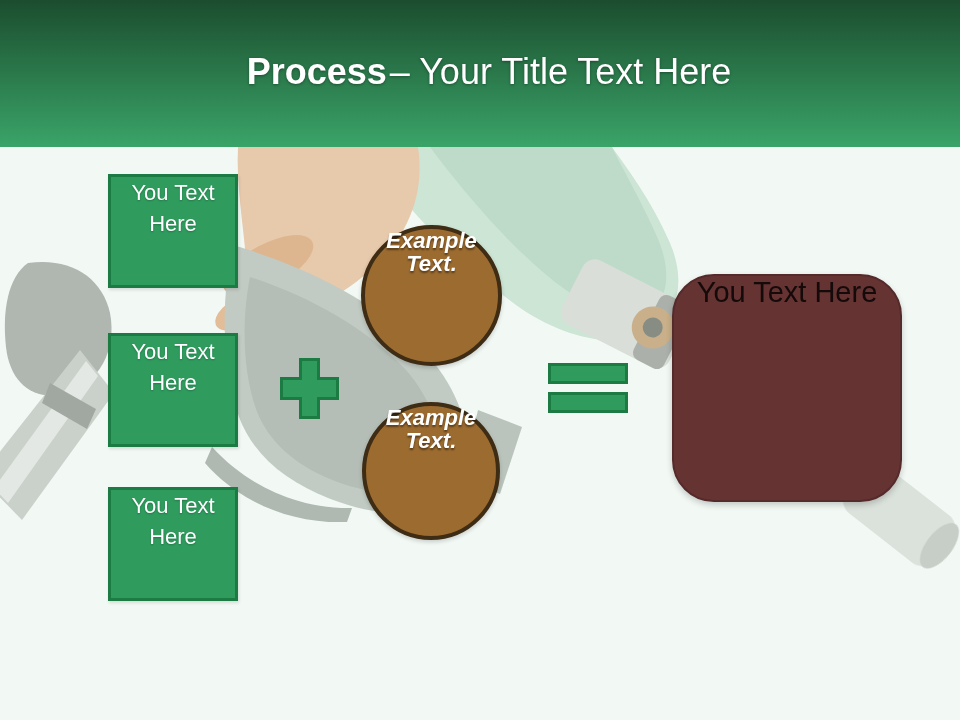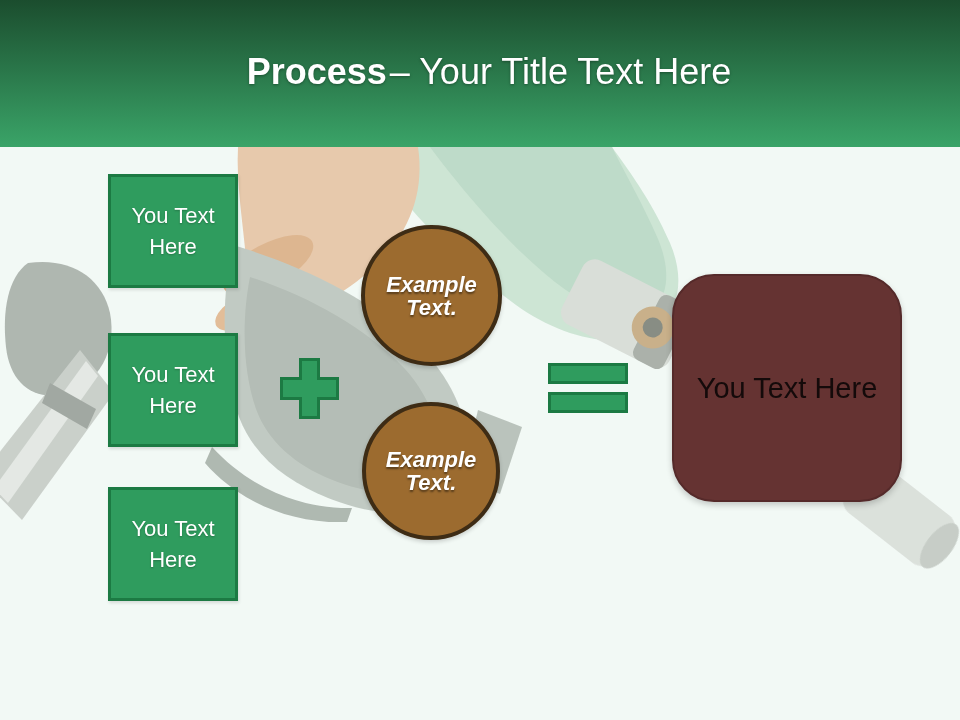--- a/index.html
+++ b/index.html
@@ -21,21 +21,21 @@
     text-align:center;
     color:var(--title-color,#fff);
     font-size:36px;line-height:44px;font-weight:400;
     text-shadow:0 1px 3px rgba(0,0,0,.35);
     white-space:nowrap;
   }
   .title .bold{font-weight:700;margin-right:3px;}
   
   .photo-bg{position:absolute;left:0;top:147px;width:960px;height:573px;z-index:0;}
   
-  .shape{position:absolute;z-index:2;box-sizing:border-box;display:flex;align-items:center;justify-content:center;text-align:center;}
+  .shape{position:absolute;z-index:2;box-sizing:border-box;display:flex;justify-content:center;text-align:center;}
   .step-box{
     left:108px;width:130px;height:114px;
     background:var(--step-fill,#2f9c5e);
     border:3px solid var(--step-border,#1c7a43);
     color:var(--step-text,#fff);
     font-size:22px;line-height:31px;
     text-shadow:0 1px 2px rgba(0,0,0,.25);
     box-shadow:1px 2px 3px rgba(0,0,0,.12);
   }
   .step-box .lbl{width:112px;}

